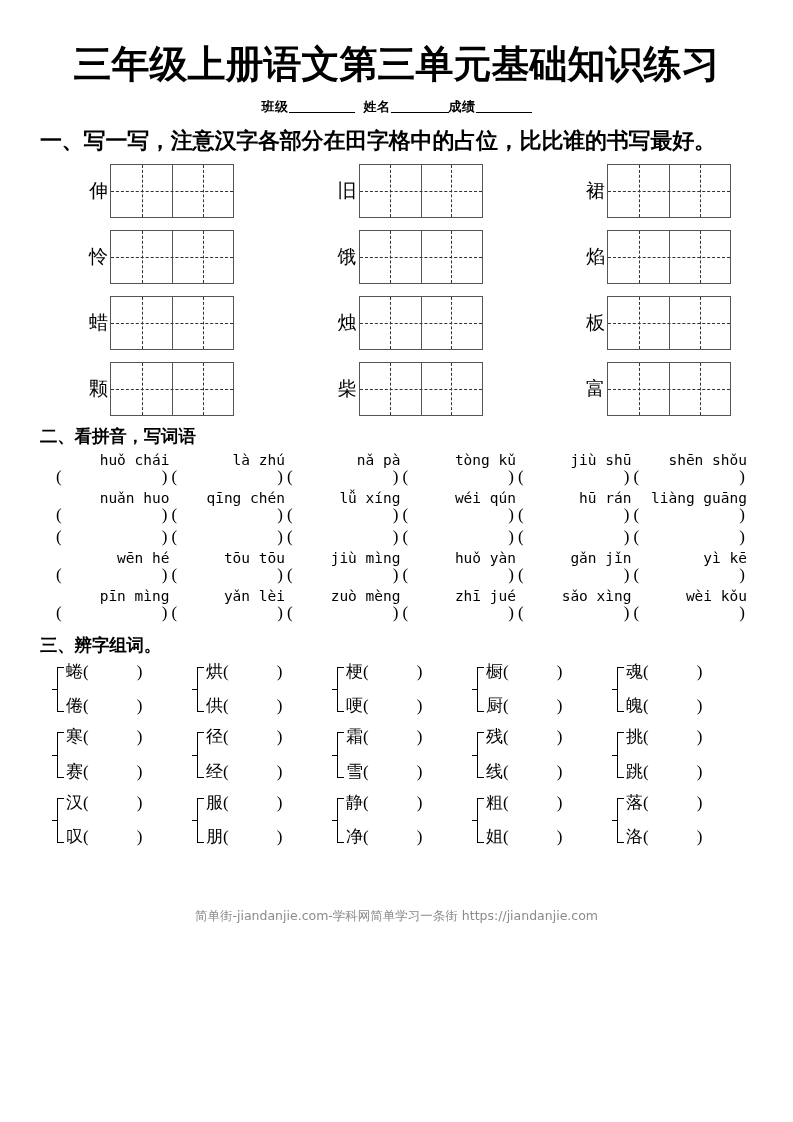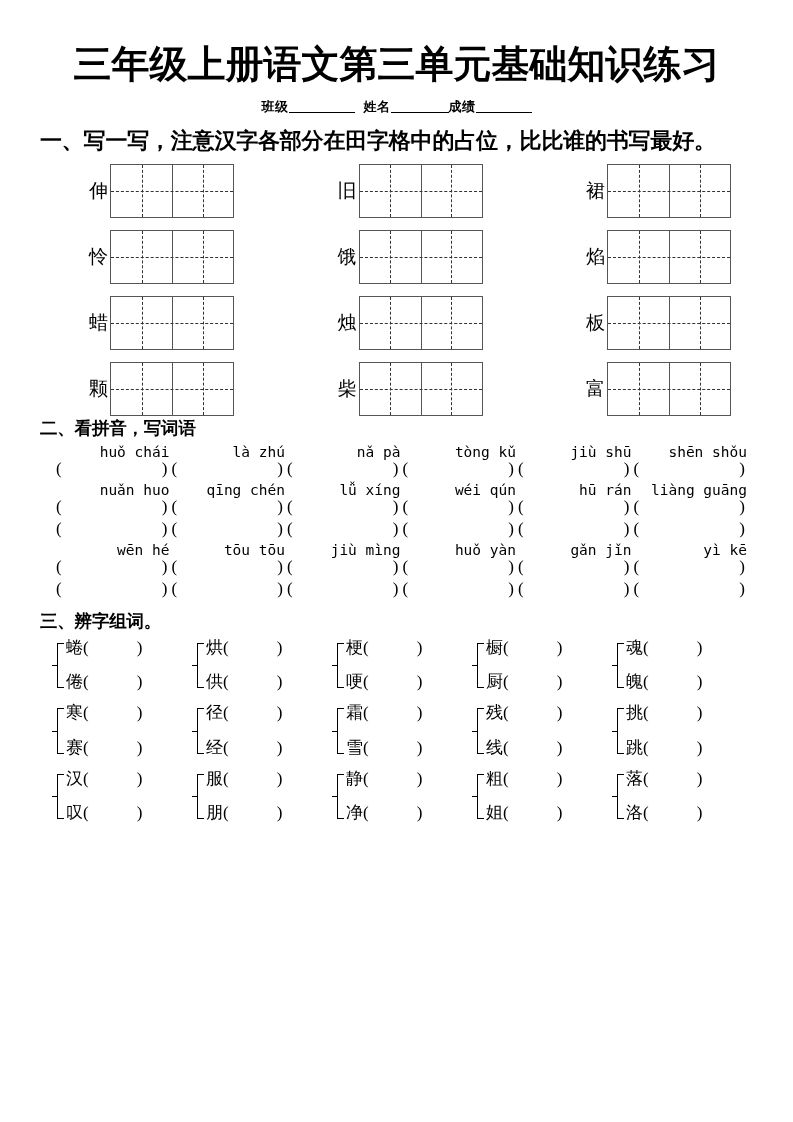--- a/index.html
+++ b/index.html
@@ -56,21 +56,21 @@
   
   .sec-head {
     font-family: "DejaVu Sans", "Liberation Sans", sans-serif;
     font-size: 17.5px;
     font-weight: 700;
     margin: 0 0 4px 0;
     letter-spacing: -0.2px;
     white-space: nowrap;
   }
   #sec1-head { margin-top: 6px; font-size: 22px; }
-  #sec2-head { }
+  #sec2-head { margin-top: 8px; }
   #sec3-head { margin-top: 10px; }
 
   
   .grid-area {
     margin-top: 8px;
     display: flex;
     justify-content: space-between;
     padding: 0 22px 0 42px;
   }
   .grid-col {
@@ -494,20 +494,28 @@
       <span class="pcell">
           <span>(</span>
           <span>)</span>
         </span>
       <span class="pcell">
           <span>(</span>
           <span>)</span>
         </span>
     </div>
 
+    <div class="py-row">
+      <span class="cell">pīn mìng</span>
+      <span class="cell">yǎn lèi</span>
+      <span class="cell">zuò mèng</span>
+      <span class="cell">zhī jué</span>
+      <span class="cell">sǎo xìng</span>
+      <span class="cell">wèi kǒu</span>
+    </div>
     <div class="paren-row">
       <span class="pcell">
           <span>(</span>
           <span>)</span>
         </span>
       <span class="pcell">
           <span>(</span>
           <span>)</span>
         </span>
       <span class="pcell">
@@ -868,14 +876,15 @@
               <span class="bz-open">(</span>
               <span class="bz-gap"></span>
               <span class="bz-close">)</span>
             </div>
         </div>
       </div>
     </div>
 
   </div>
 
+  <div class="footer">简单街-jiandanjie.com-学科网简单学习一条街 https://jiandanjie.com</div>
 
 </div>
 
 </body></html>

